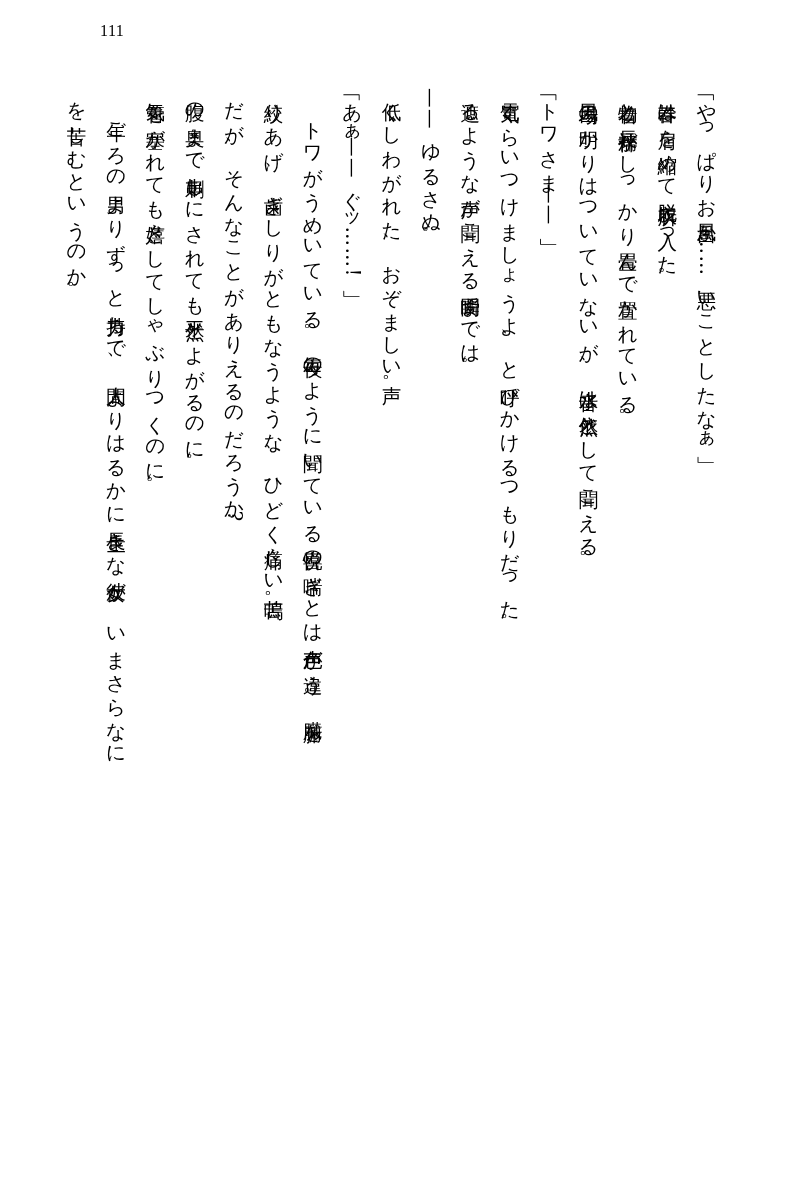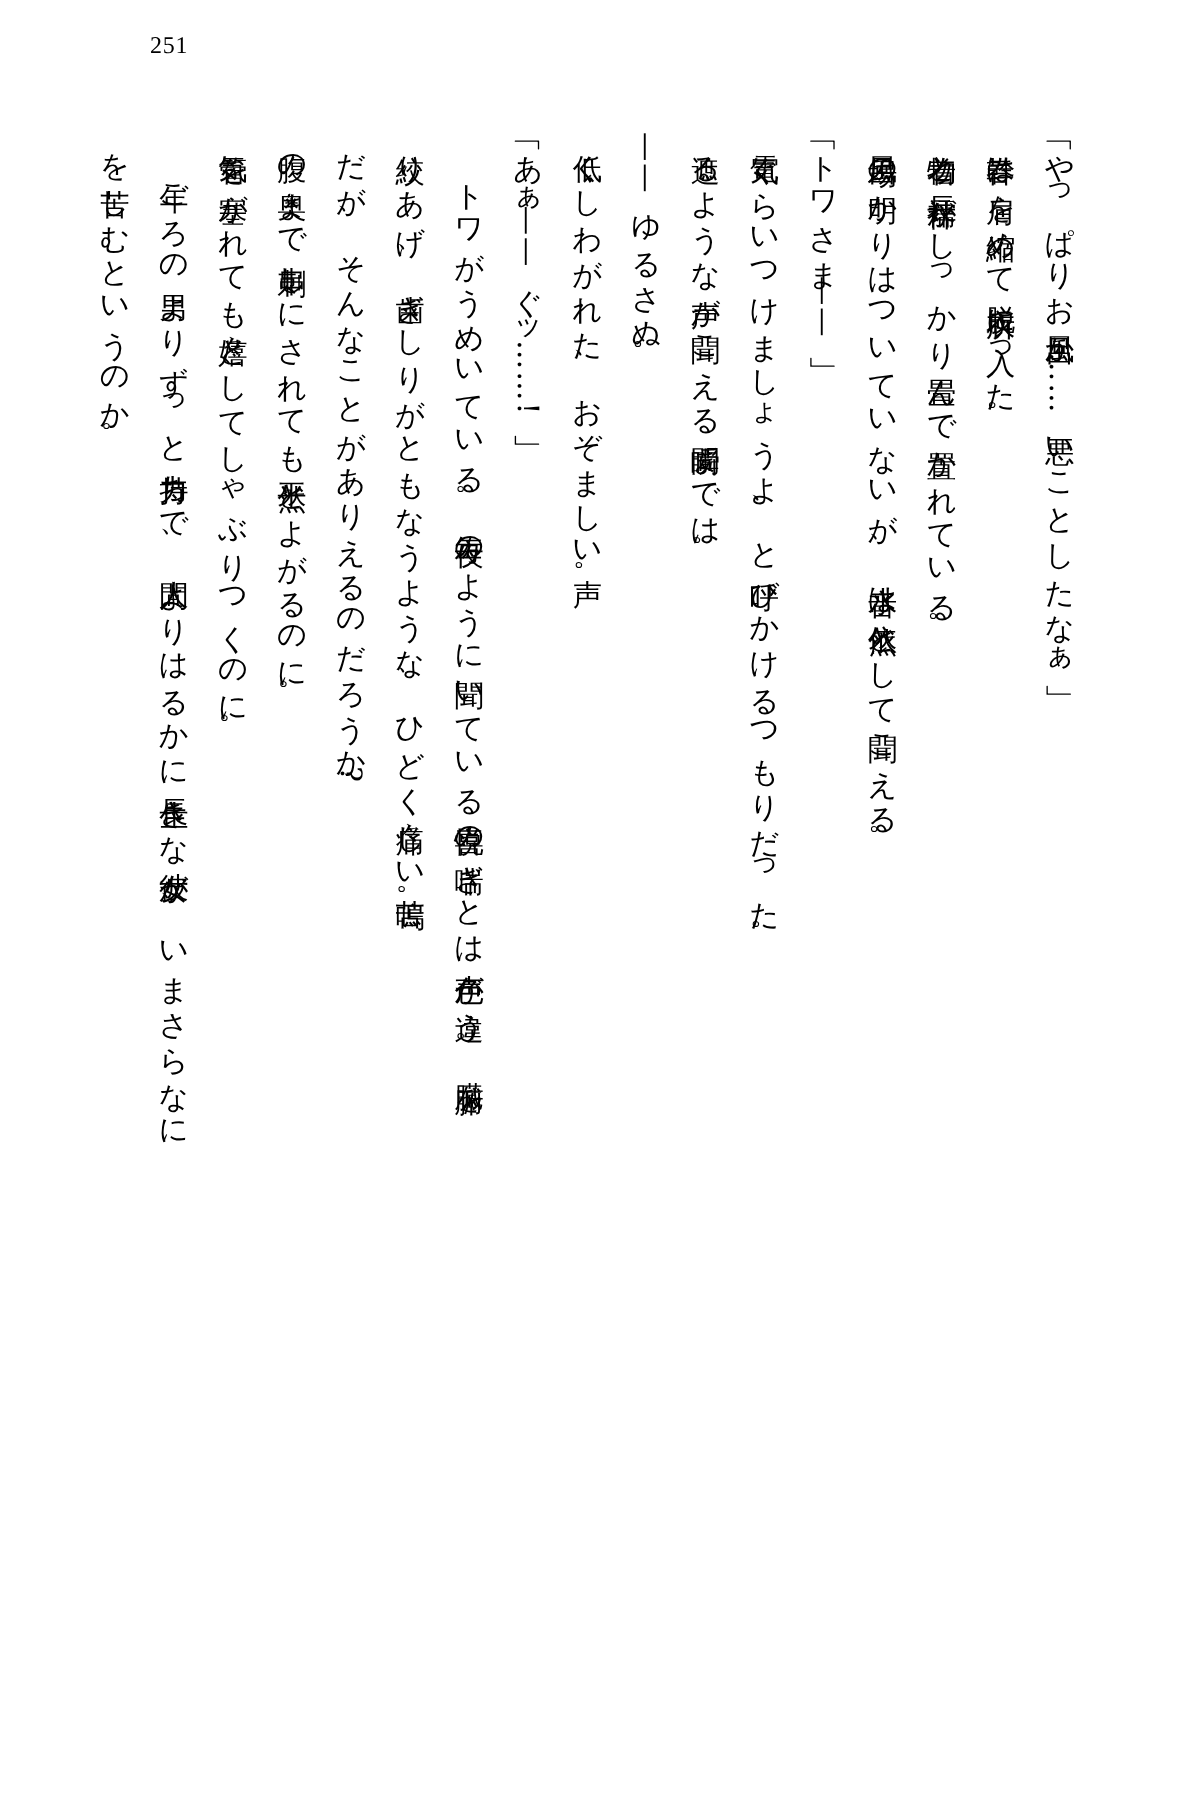--- a/index.html
+++ b/index.html
@@ -49,21 +49,21 @@
   }
   .noindent {
     text-indent: 0;
   }
 </style>
 </head>
 <body>
 
 <div class="page">
 
-  <div class="page-number">251</div>
+  <div class="page-number">111</div>
 
   <div class="body-text">
     <p class="noindent">「やっぱりお風呂か……悪いことしたなぁ」</p>
     <p class="noindent">幹春は肩を縮めて脱衣所に入った。</p>
     <p class="noindent">着物と長襦袢がしっかり畳んで置かれている。</p>
     <p class="noindent">風呂場の明かりはついていないが、水音は依然として聞こえる。</p>
     <p class="noindent">「トワさま——」</p>
     <p class="noindent">電気ぐらいつけましょうよ、と呼びかけるつもりだった。</p>
     <p class="noindent">遮るような声が聞こえる瞬間までは。</p>
     <p class="noindent">——ゆるさぬ。</p>

